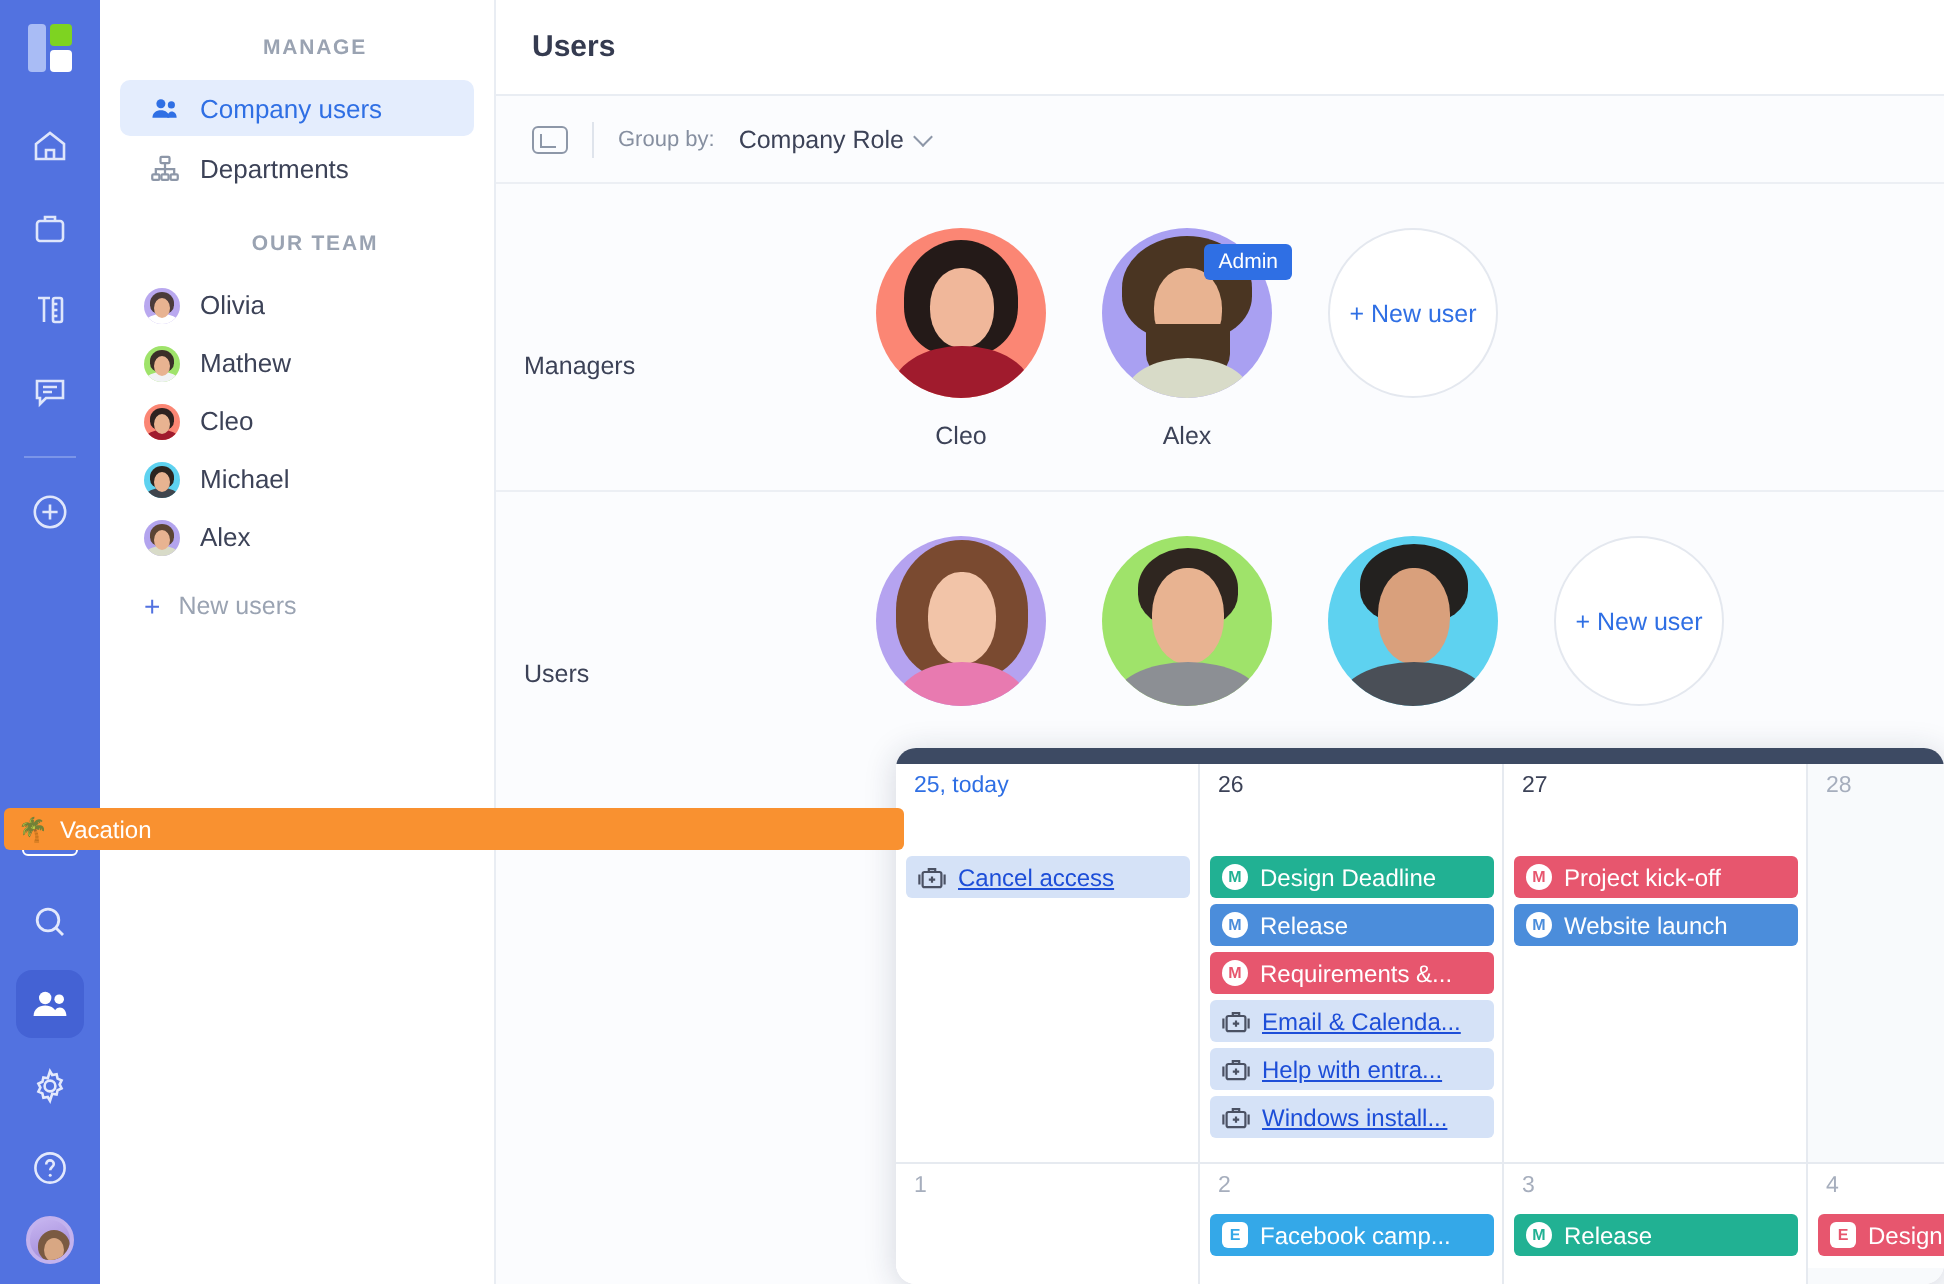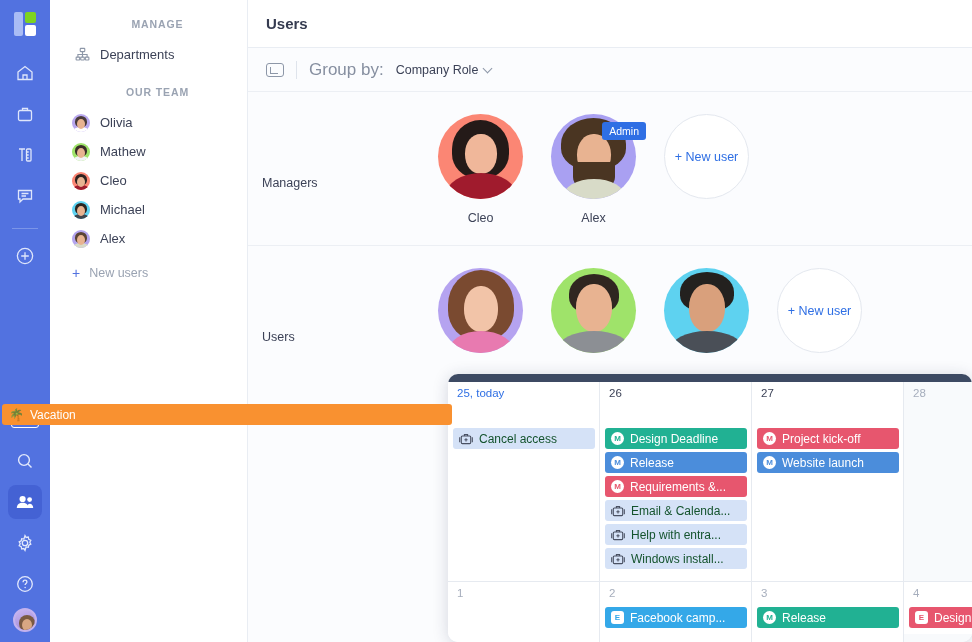--- a/index.html
+++ b/index.html
@@ -104,21 +104,21 @@
   .page-title { font-size: 15px; font-weight: bold; color: #353b50; }
   .toolbar {
     height: 44px; background: #fbfcfe; border-bottom: 1px solid #eceff4;
     display: flex; align-items: center; padding-left: 18px; gap: 12px;
   }
   .tb-icon { width: 18px; height: 14px; border: 1.4px solid #8d97a8; border-radius: 3px;
     position: relative; cursor: pointer; }
   .tb-icon::after { content:""; position:absolute; left:3px; top:3px; width:7px; height:6px;
     border-left:1.4px solid #8d97a8; border-bottom:1.4px solid #8d97a8; transform: rotate(0deg); }
   .tb-div { width: 1px; height: 18px; background: #dfe4ec; }
-  .tb-label { font-size: 17px; color: #868fa0; }
+  .tb-label { font-size: 11px; color: #868fa0; }
   .tb-value { font-size: 12.5px; color: #3c4257; display:flex; align-items:center; gap:6px; cursor:pointer; }
   .chev { width:7px; height:7px; border-right:1.5px solid #8d97a8; border-bottom:1.5px solid #8d97a8;
           transform: rotate(45deg); margin-top:-3px; }
 
   
   .group {
     display: flex; align-items: flex-start; position: relative;
     padding: 22px 0 20px 0;
   }
   .group + .group { border-top: 1px solid #eceff4; }
@@ -181,21 +181,21 @@
     width: 450px; height: 21px; background: #f99130; color: #fff;
     border-radius: 3px; display: flex; align-items: center; gap: 6px;
     padding-left: 7px; font-size: 12px; z-index: 22; cursor: pointer;
   }
   .chip {
     height: 21px; margin: 3px 4px 0 5px;
     border-radius: 3px; display: flex; align-items: center; gap: 6px;
     padding-left: 6px; font-size: 12px; cursor: pointer;
     white-space: nowrap; overflow: hidden;
   }
-  .chip.light { background: #d5e2f7; color: #14532d; }
+  .chip.light { background: #d5e2f7; color: #1d4ed8; text-decoration: underline; }
   .chip.teal  { background: #21b193; color: #fff; }
   .chip.blue  { background: #4b8ddb; color: #fff; }
   .chip.pink  { background: #e7566e; color: #fff; }
   .chip.skyblue { background: #34a8e8; color: #fff; }
 
   .ic-badge-round {
     width: 13px; height: 13px; border-radius: 50%; background:#fff;
     display:flex; align-items:center; justify-content:center;
     font-size: 8px; font-weight: bold; flex: 0 0 13px;
   }
@@ -293,20 +293,31 @@
         <path d="M8.1 8.2 c0-1.2 .9-2 1.9-2 s1.9 .7 1.9 1.8 c0 1.5-1.8 1.5-1.8 3.1"></path>
         <circle cx="10.1" cy="13.6" r=".75" fill="#e3e9fc" stroke="none"></circle>
       </svg>
     </div>
     <div class="rail-avatar"></div>
   </div>
 
   <div class="sidebar">
     <div class="nav-group-title">MANAGE</div>
 
+    <div class="nav-item selected">
+      <span class="ni-icon">
+        <svg width="15" height="15" viewBox="0 0 16 16" fill="#2f6fe4">
+          <circle cx="5.8" cy="5.2" r="2.4"></circle>
+          <path d="M1.3 12.6c0-2.5 2-3.9 4.5-3.9s4.5 1.4 4.5 3.9Z"></path>
+          <circle cx="11.4" cy="5.8" r="1.9"></circle>
+          <path d="M9.2 12.6c0-2 1.1-3.3 2.4-3.3s2.6 1.2 2.6 3.3Z"></path>
+        </svg>
+      </span>
+      <span>Company users</span>
+    </div>
 
     <div class="nav-item">
       <span class="ni-icon">
         <svg width="15" height="15" viewBox="0 0 16 16" fill="none" stroke="#8d97a8" stroke-width="1.2">
           <rect x="5.6" y="1.5" width="4.8" height="3.4" rx=".6"></rect>
           <rect x="1.2" y="10.8" width="3.8" height="3" rx=".6"></rect>
           <rect x="6.1" y="10.8" width="3.8" height="3" rx=".6"></rect>
           <rect x="11" y="10.8" width="3.8" height="3" rx=".6"></rect>
           <path d="M8 4.9 V8 M3.1 10.8 V8 H12.9 V10.8 M8 8 V10.8"></path>
         </svg>

